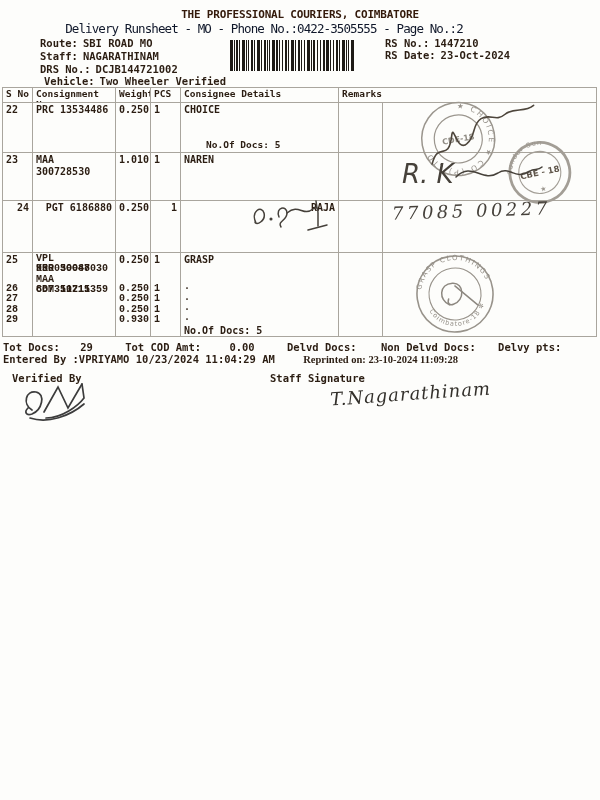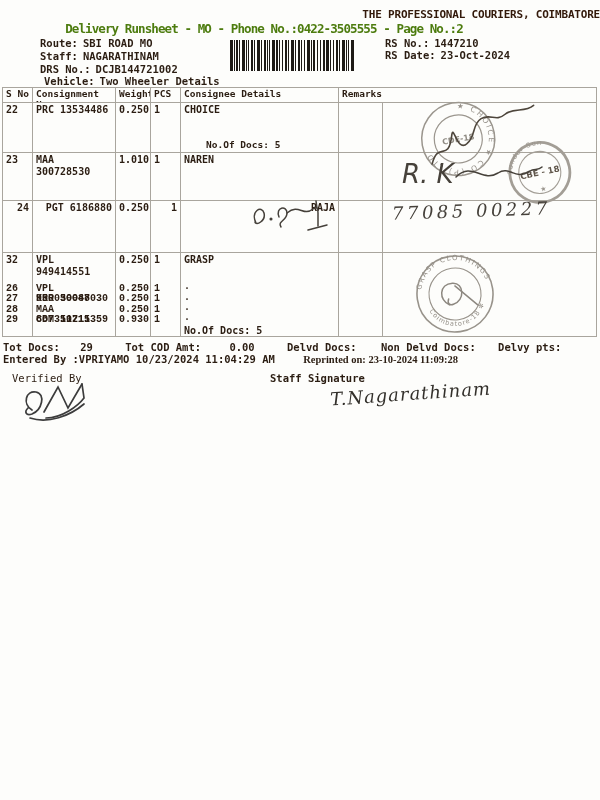--- a/index.html
+++ b/index.html
@@ -3,24 +3,24 @@
 <meta charset="utf-8">
 <style>
   html,body{margin:0;padding:0;background:#d9d9d6;}
   .sheet{
     position:relative;width:600px;height:800px;margin:0 auto;
     background:#fdfdfb;overflow:hidden;
     font-family:"DejaVu Sans Mono", monospace;
     color:#2b1d12;
   }
   
-  .title{position:absolute;top:8px;left:0;width:600px;text-align:right;
+  .title{position:absolute;top:8px;left:0;width:600px;text-align:center;
     font-size:11px;font-weight:bold;letter-spacing:-0.2px;color:#33190a;}
   .subtitle{position:absolute;top:21px;left:0;width:528px;text-align:center;
-    font-size:12.5px;font-weight:bold;letter-spacing:-0.9px;color:#4d7c0f;}
+    font-size:12.5px;font-weight:normal;letter-spacing:-0.9px;color:#0f172a;}
   .info{position:absolute;font-size:10.5px;font-weight:bold;white-space:nowrap;margin-left:28px;}
   .lbl{margin-right:5px;}
   .l-route{left:12px;top:37px;}
   .l-staff{left:12px;top:50px;}
   .l-drs{left:12px;top:63px;}
   .l-vehicle{left:16px;top:75px;}
   .l-rsno{left:357px;top:37px;}
   .l-rsdate{left:357px;top:49px;}
   .barcode{position:absolute;left:230px;top:40px;}
   
@@ -44,21 +44,21 @@
   .gcol{display:flex;flex-direction:column;padding:1px 3px;}
   .g1{height:30px;}
   .gl{height:10.3px;line-height:10.3px;font-family:Liberation Mono, monospace;}
   .gnote{margin-top:1px;font-size:10px;}
   
   .totline{position:absolute;left:3px;top:341px;font-size:10.5px;font-weight:bold;white-space:nowrap;}
   .t-v1{margin-left:14px;} .t-l2{margin-left:26px;} .t-v2{margin-left:22px;}
   .t-l3{margin-left:26px;} .t-l4{margin-left:18px;} .t-l5{margin-left:16px;}
   .entline{position:absolute;left:3px;top:353px;font-size:10.5px;font-weight:bold;white-space:nowrap;}
   .e-2{margin-left:22px;font-family:Liberation Serif, serif;}
-  .ver-lbl{position:absolute;left:12px;top:372px;font-size:10.5px;font-weight:normal;}
+  .ver-lbl{position:absolute;left:12px;top:372px;font-size:10.5px;font-weight:bold;}
   .stf-lbl{position:absolute;left:270px;top:372px;font-size:10.5px;font-weight:bold;}
   
   .hw{font-family:"DejaVu Serif", serif;font-style:italic;position:absolute;
       color:#45403a;white-space:nowrap;}
   .cod-number{left:392px;top:200px;font-size:18px;letter-spacing:3.5px;transform:rotate(-2deg);}
   .staff-name{left:330px;top:383px;font-size:18px;letter-spacing:1px;transform:rotate(-4deg);color:#33302b;}
   .ov{position:absolute;}
   .rot-m10{transform:rotate(-10deg);}
   .rot-m12{transform:rotate(-12deg);}
   .rot-m8{transform:rotate(-8deg);}
@@ -75,21 +75,21 @@
   <div class="info l-route">
     <span class="lbl">Route:</span><span>SBI ROAD MO</span>
   </div>
   <div class="info l-staff">
     <span class="lbl">Staff:</span><span>NAGARATHINAM</span>
   </div>
   <div class="info l-drs">
     <span class="lbl">DRS No.:</span><span>DCJB144721002</span>
   </div>
   <div class="info l-vehicle">
-    <span class="lbl">Vehicle:</span><span>Two Wheeler Details</span>
+    <span class="lbl">Vehicle:</span><span>Two Wheeler Verified</span>
   </div>
   <div class="info l-rsno">
     <span class="lbl">RS No.:</span><span>1447210</span>
   </div>
   <div class="info l-rsdate">
     <span class="lbl">RS Date:</span><span>23-Oct-2024</span>
   </div>
 
   <svg class="barcode" width="124" height="31" viewBox="0 0 124 31">
     <g fill="#1d1a16">
@@ -174,28 +174,27 @@
       <div class="td">PGT 6186880</div>
       <div class="td">0.250</div>
       <div class="td">1</div>
       <div class="td">RAJA</div>
       <div class="td"></div>
       <div class="td"></div>
     </div>
 
     <div class="trow rgrp">
       <div class="td gcol" style="padding:1px 3px">
-        <span class="g1">32</span>
+        <span class="g1">25</span>
         <span class="gl">26</span>
         <span class="gl">27</span>
         <span class="gl">28</span>
         <span class="gl">29</span>
       </div>
       <div class="td gcol">
-        <span class="g1">VPL 949414551</span>
         <span class="gl">VPL 950050088</span>
         <span class="gl">KRR 30047030</span>
         <span class="gl">MAA 867351711</span>
         <span class="gl">CDM 10215359</span>
       </div>
       <div class="td gcol">
         <span class="g1">0.250</span>
         <span class="gl">0.250</span>
         <span class="gl">0.250</span>
         <span class="gl">0.250</span>

